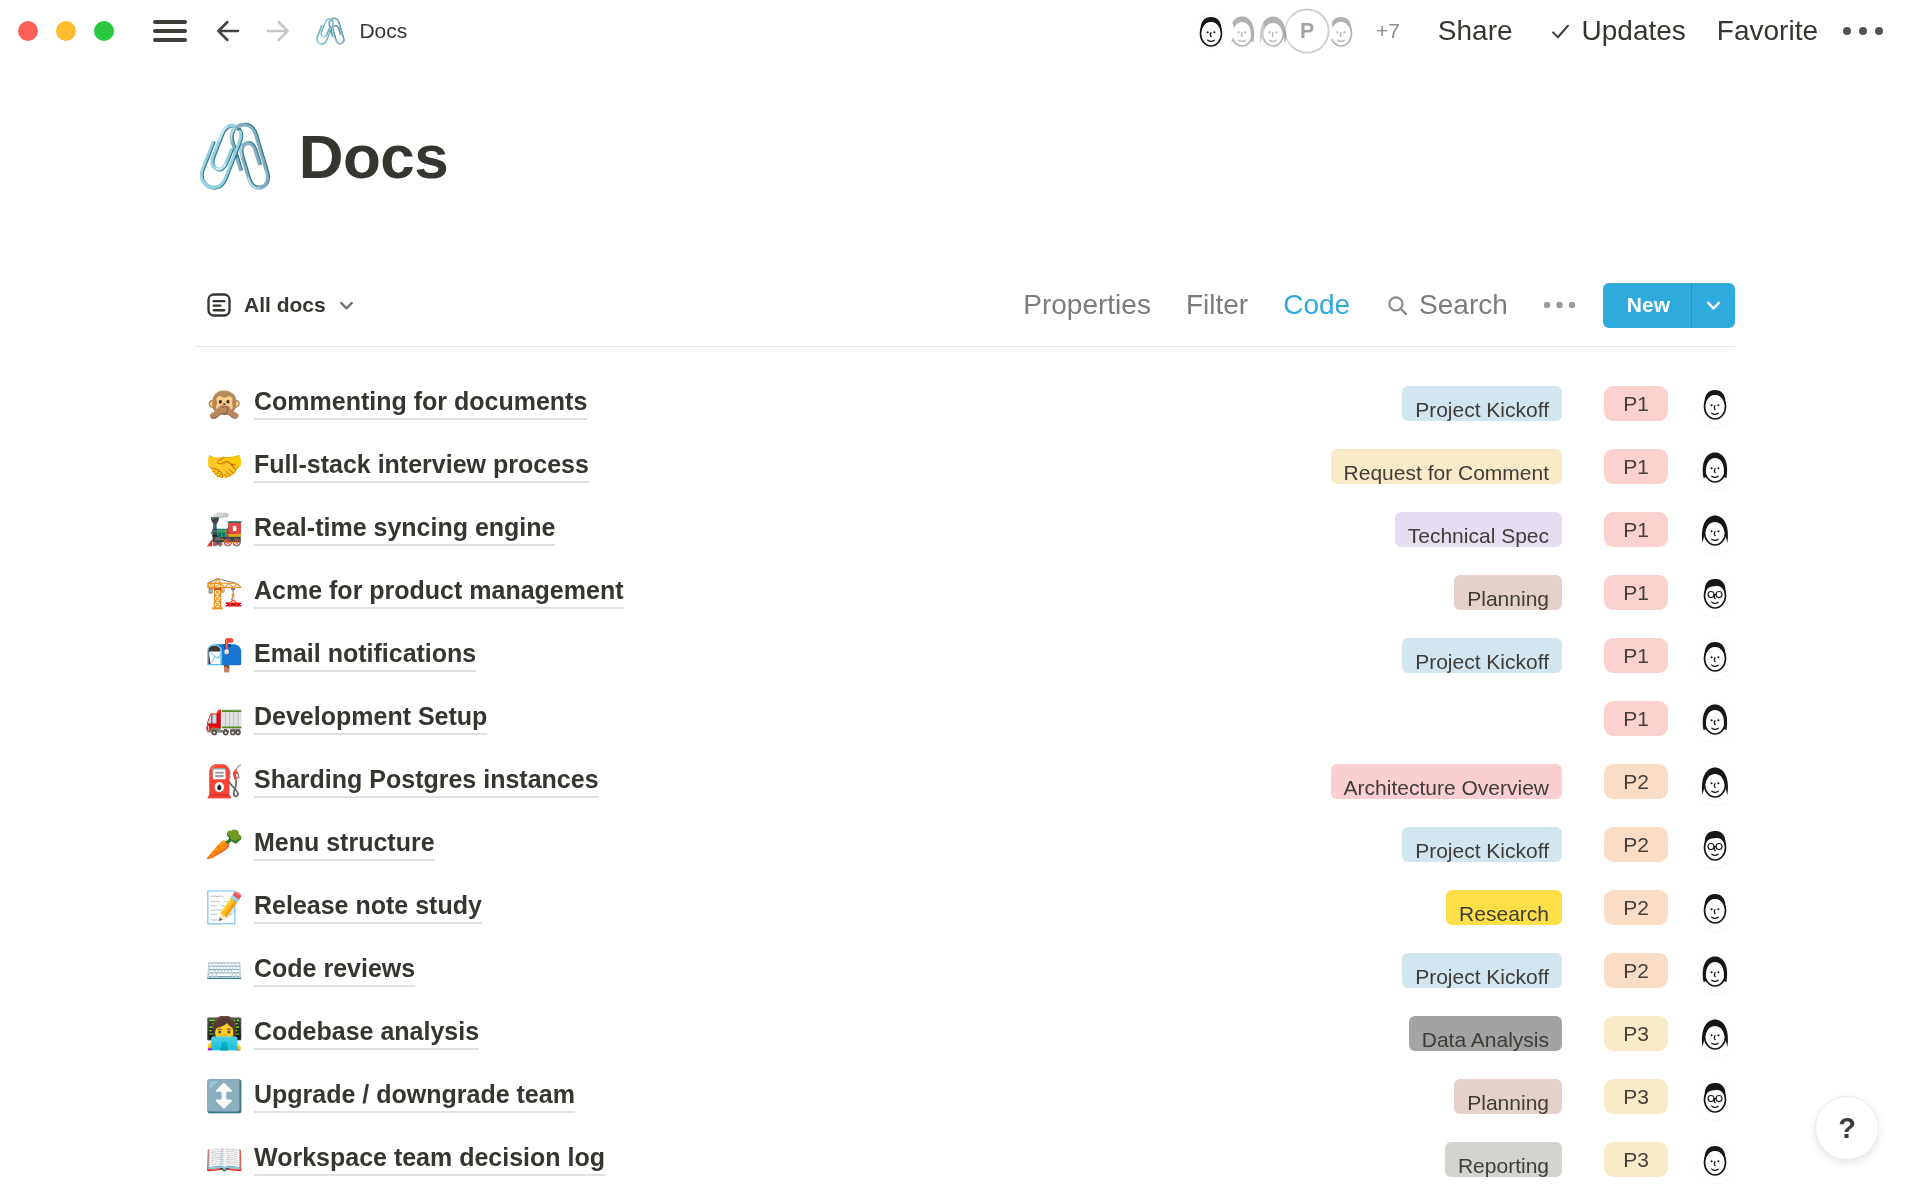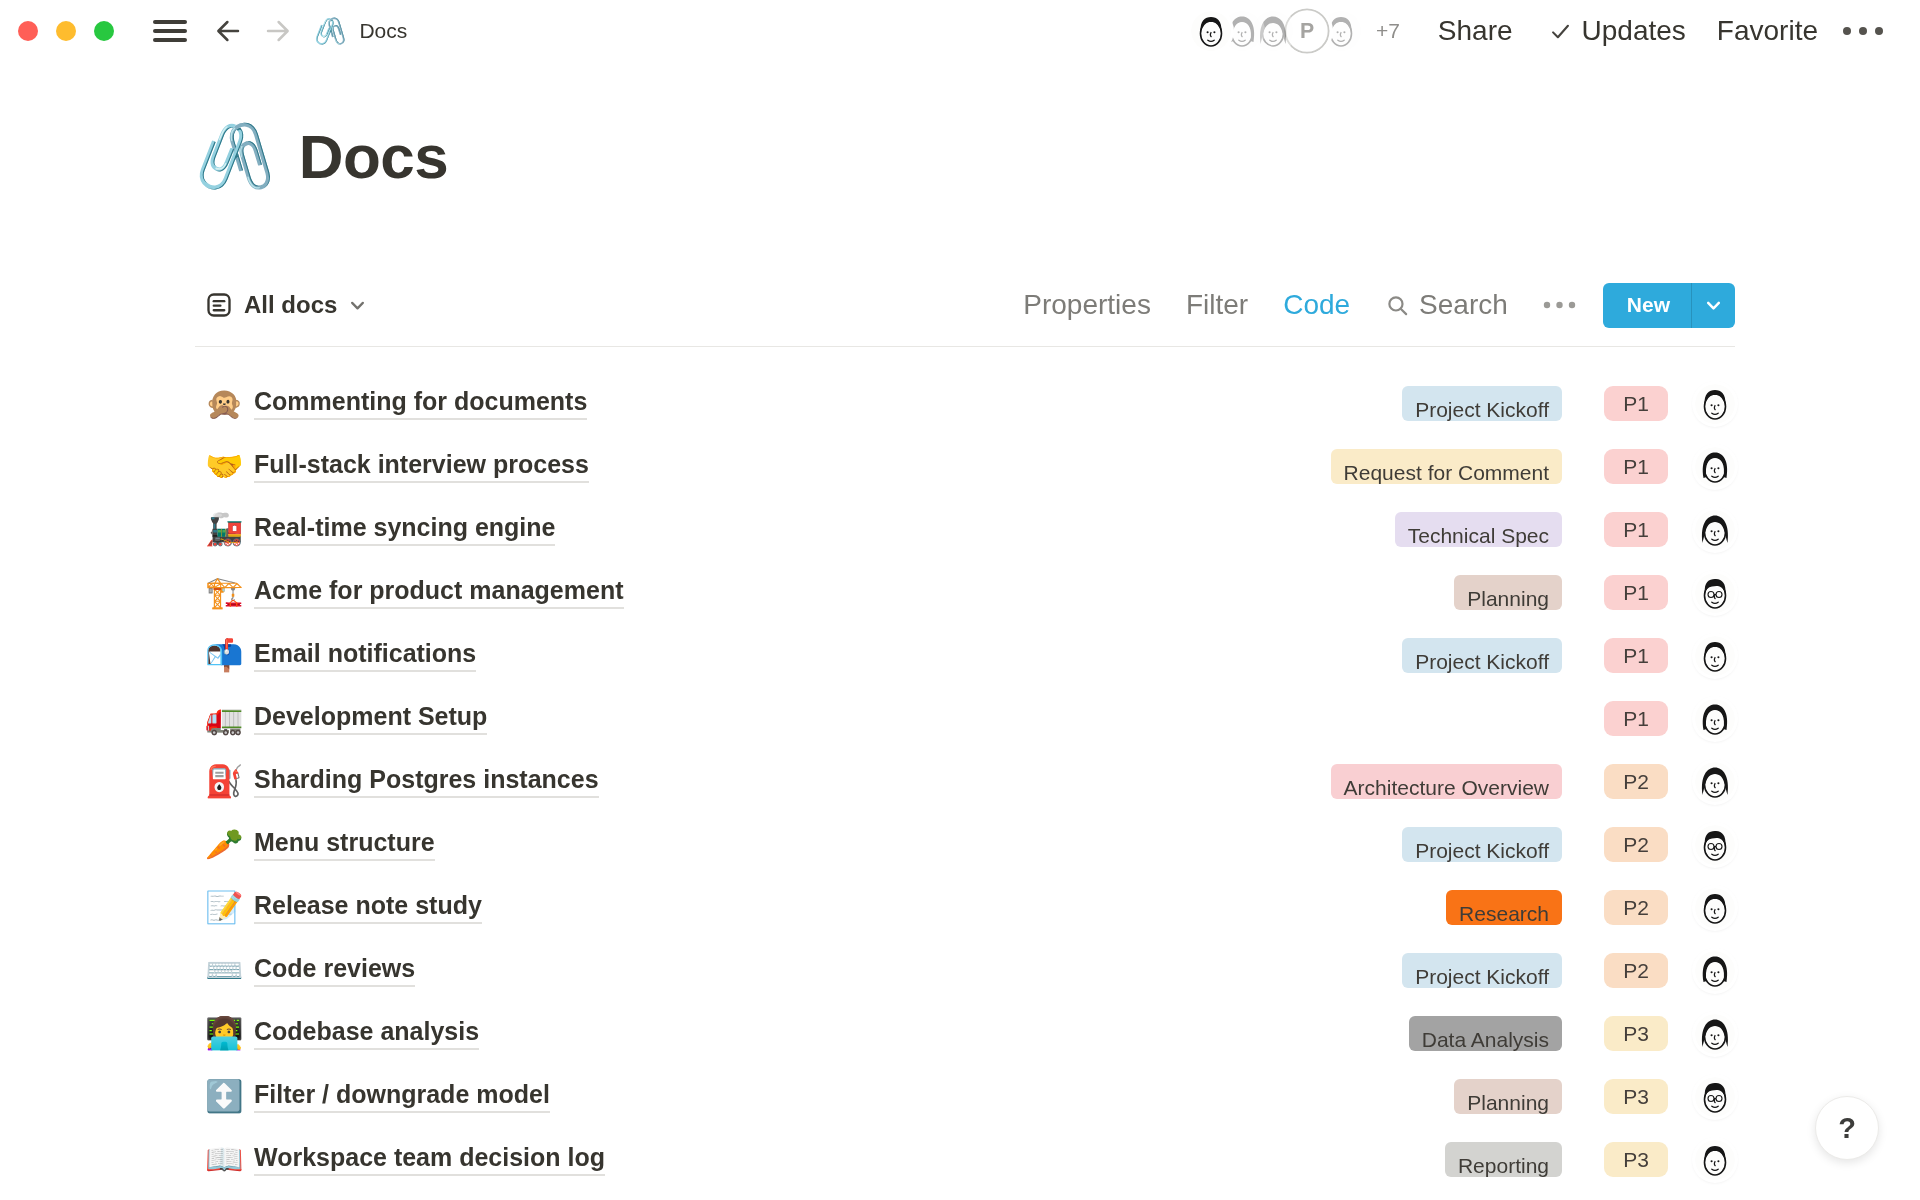--- a/index.html
+++ b/index.html
@@ -40,21 +40,21 @@
   .tb-dots { margin-left:23px; display:flex; align-items:center; }
 
   
   .page { padding:0 185px 0 195px; }
   .page-header { display:flex; align-items:center; gap:24px; padding-top:54px; height:134px; }
   .page-icon { font-size:64px; line-height:1; }
   .page-title { font-size:62px; font-weight:700; margin:0; letter-spacing:-0.5px; color:#37352F; }
 
   .view-bar { margin-top:86px; height:46px; display:flex; align-items:center; }
   .view-tab { display:flex; align-items:center; gap:11px; margin-left:10px; }
-  .view-tab-label { font-size:24px; font-weight:700; color:#37352F; }
+  .view-tab-label { font-size:21px; font-weight:700; color:#37352F; }
   .view-controls { margin-left:auto; display:flex; align-items:center; gap:35px; }
   .vc-btn { font-size:28px; color:#7D7C78; display:flex; align-items:center; gap:9px; }
   .vc-btn.accent { color:#2EAADC; }
   .new-group { display:flex; align-items:stretch; height:45px; border-radius:6px; overflow:hidden;
     background:#2EAADC; margin-left:-8px; }
   .new-main { color:#fff; font-size:21px; font-weight:600; padding:0 21px 0 24px; }
   .new-chevron { width:44px; display:flex; align-items:center; justify-content:center;
     border-left:1px solid rgba(0,0,0,0.14); }
 
   .divider { margin-top:18px; border-top:1px solid #E8E7E4; }
@@ -464,21 +464,21 @@
             <path d="M20 21.5 q-1.4 2.8 0.2 4.2" fill="none" stroke="#161616" stroke-width="1.2" stroke-linecap="round"></path>
             <path d="M16.8 29.2 q3.2 2.4 6.4 0" fill="none" stroke="#161616" stroke-width="1.3" stroke-linecap="round"></path>
           </svg>
         </span>
   </div>
 
   <div class="doc-row">
     <span class="row-emoji">📝</span>
     <span class="row-title">Release note study</span>
     <span class="row-spacer"></span>
-    <span class="tag-pill" style="background: #f97316; margin-left: 20px;">Research</span>
+    <span class="tag-pill" style="background: #fde047; margin-left: 20px;">Research</span>
     <span class="pri-pill" style="background: rgb(250, 221, 196);">P2</span>
     <span class="row-avatar">
           <svg viewBox="0 0 40 40" xmlns="http://www.w3.org/2000/svg">
             <circle cx="20" cy="20" r="20" fill="#FDFDFC"></circle>
             <ellipse cx="20" cy="22.5" rx="10.5" ry="12.5" fill="#FDFDFC" stroke="#161616" stroke-width="1.6"></ellipse>
             <g fill="#161616">
               <path d="M9.5 21 C9 9.5 14 6 20 6 C26 6 31 9.5 30.5 21 C29 13.5 25.5 11 20 11 C14.5 11 11 13.5 9.5 21 Z"></path>
             </g>
             <g fill="#161616">
               <circle cx="16.6" cy="21.3" r="1.05"></circle>
@@ -531,21 +531,21 @@
               <circle cx="23.4" cy="21.3" r="1.05"></circle>
             </g>
             <path d="M20 21.5 q-1.4 2.8 0.2 4.2" fill="none" stroke="#161616" stroke-width="1.2" stroke-linecap="round"></path>
             <path d="M16.8 29.2 q3.2 2.4 6.4 0" fill="none" stroke="#161616" stroke-width="1.3" stroke-linecap="round"></path>
           </svg>
         </span>
   </div>
 
   <div class="doc-row">
     <span class="row-emoji">↕️</span>
-    <span class="row-title">Filter / downgrade model</span>
+    <span class="row-title">Upgrade / downgrade team</span>
     <span class="row-spacer"></span>
     <span class="tag-pill" style="background: rgb(228, 210, 202);">Planning</span>
     <span class="pri-pill" style="background: rgb(250, 235, 200);">P3</span>
     <span class="row-avatar">
           <svg viewBox="0 0 40 40" xmlns="http://www.w3.org/2000/svg">
             <circle cx="20" cy="20" r="20" fill="#FDFDFC"></circle>
             <ellipse cx="20" cy="22.5" rx="10.5" ry="12.5" fill="#FDFDFC" stroke="#161616" stroke-width="1.6"></ellipse>
             <g fill="#161616">
               <path d="M10 20 C8.5 8.5 15 5.5 21 6 C27.5 6.5 31 10.5 30.5 20 C27 12 22 12.5 17 13.5 C13 14.3 11 16.5 10 20 Z"></path>
             </g>

